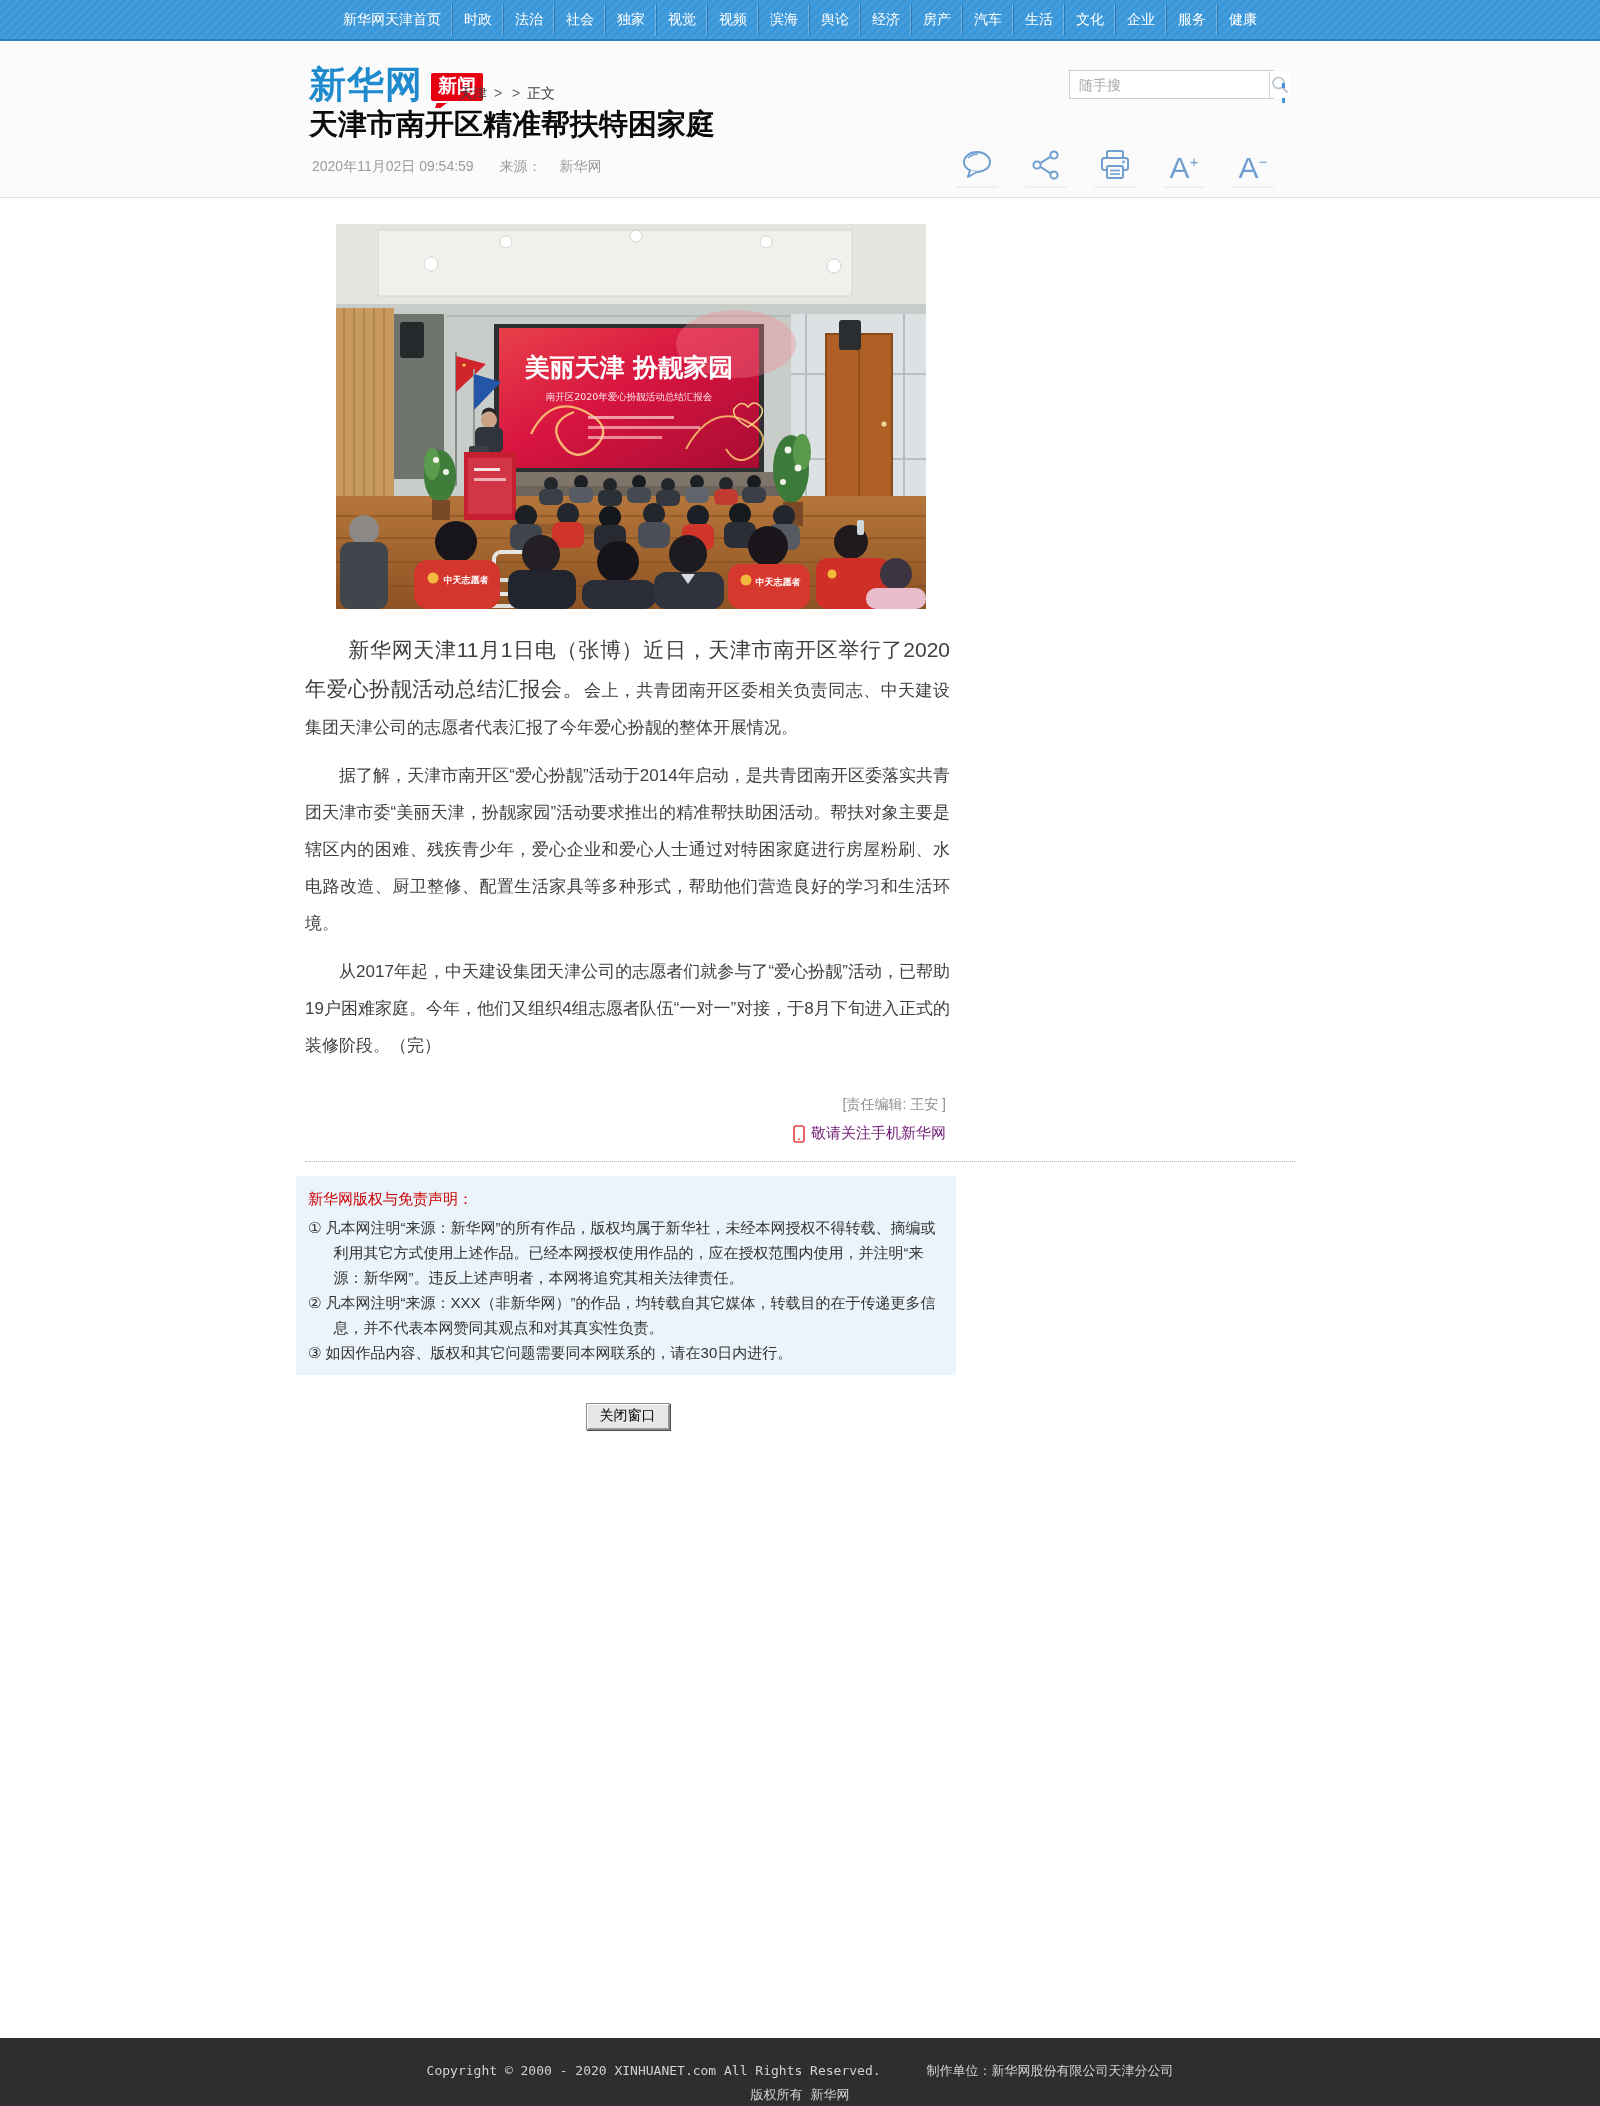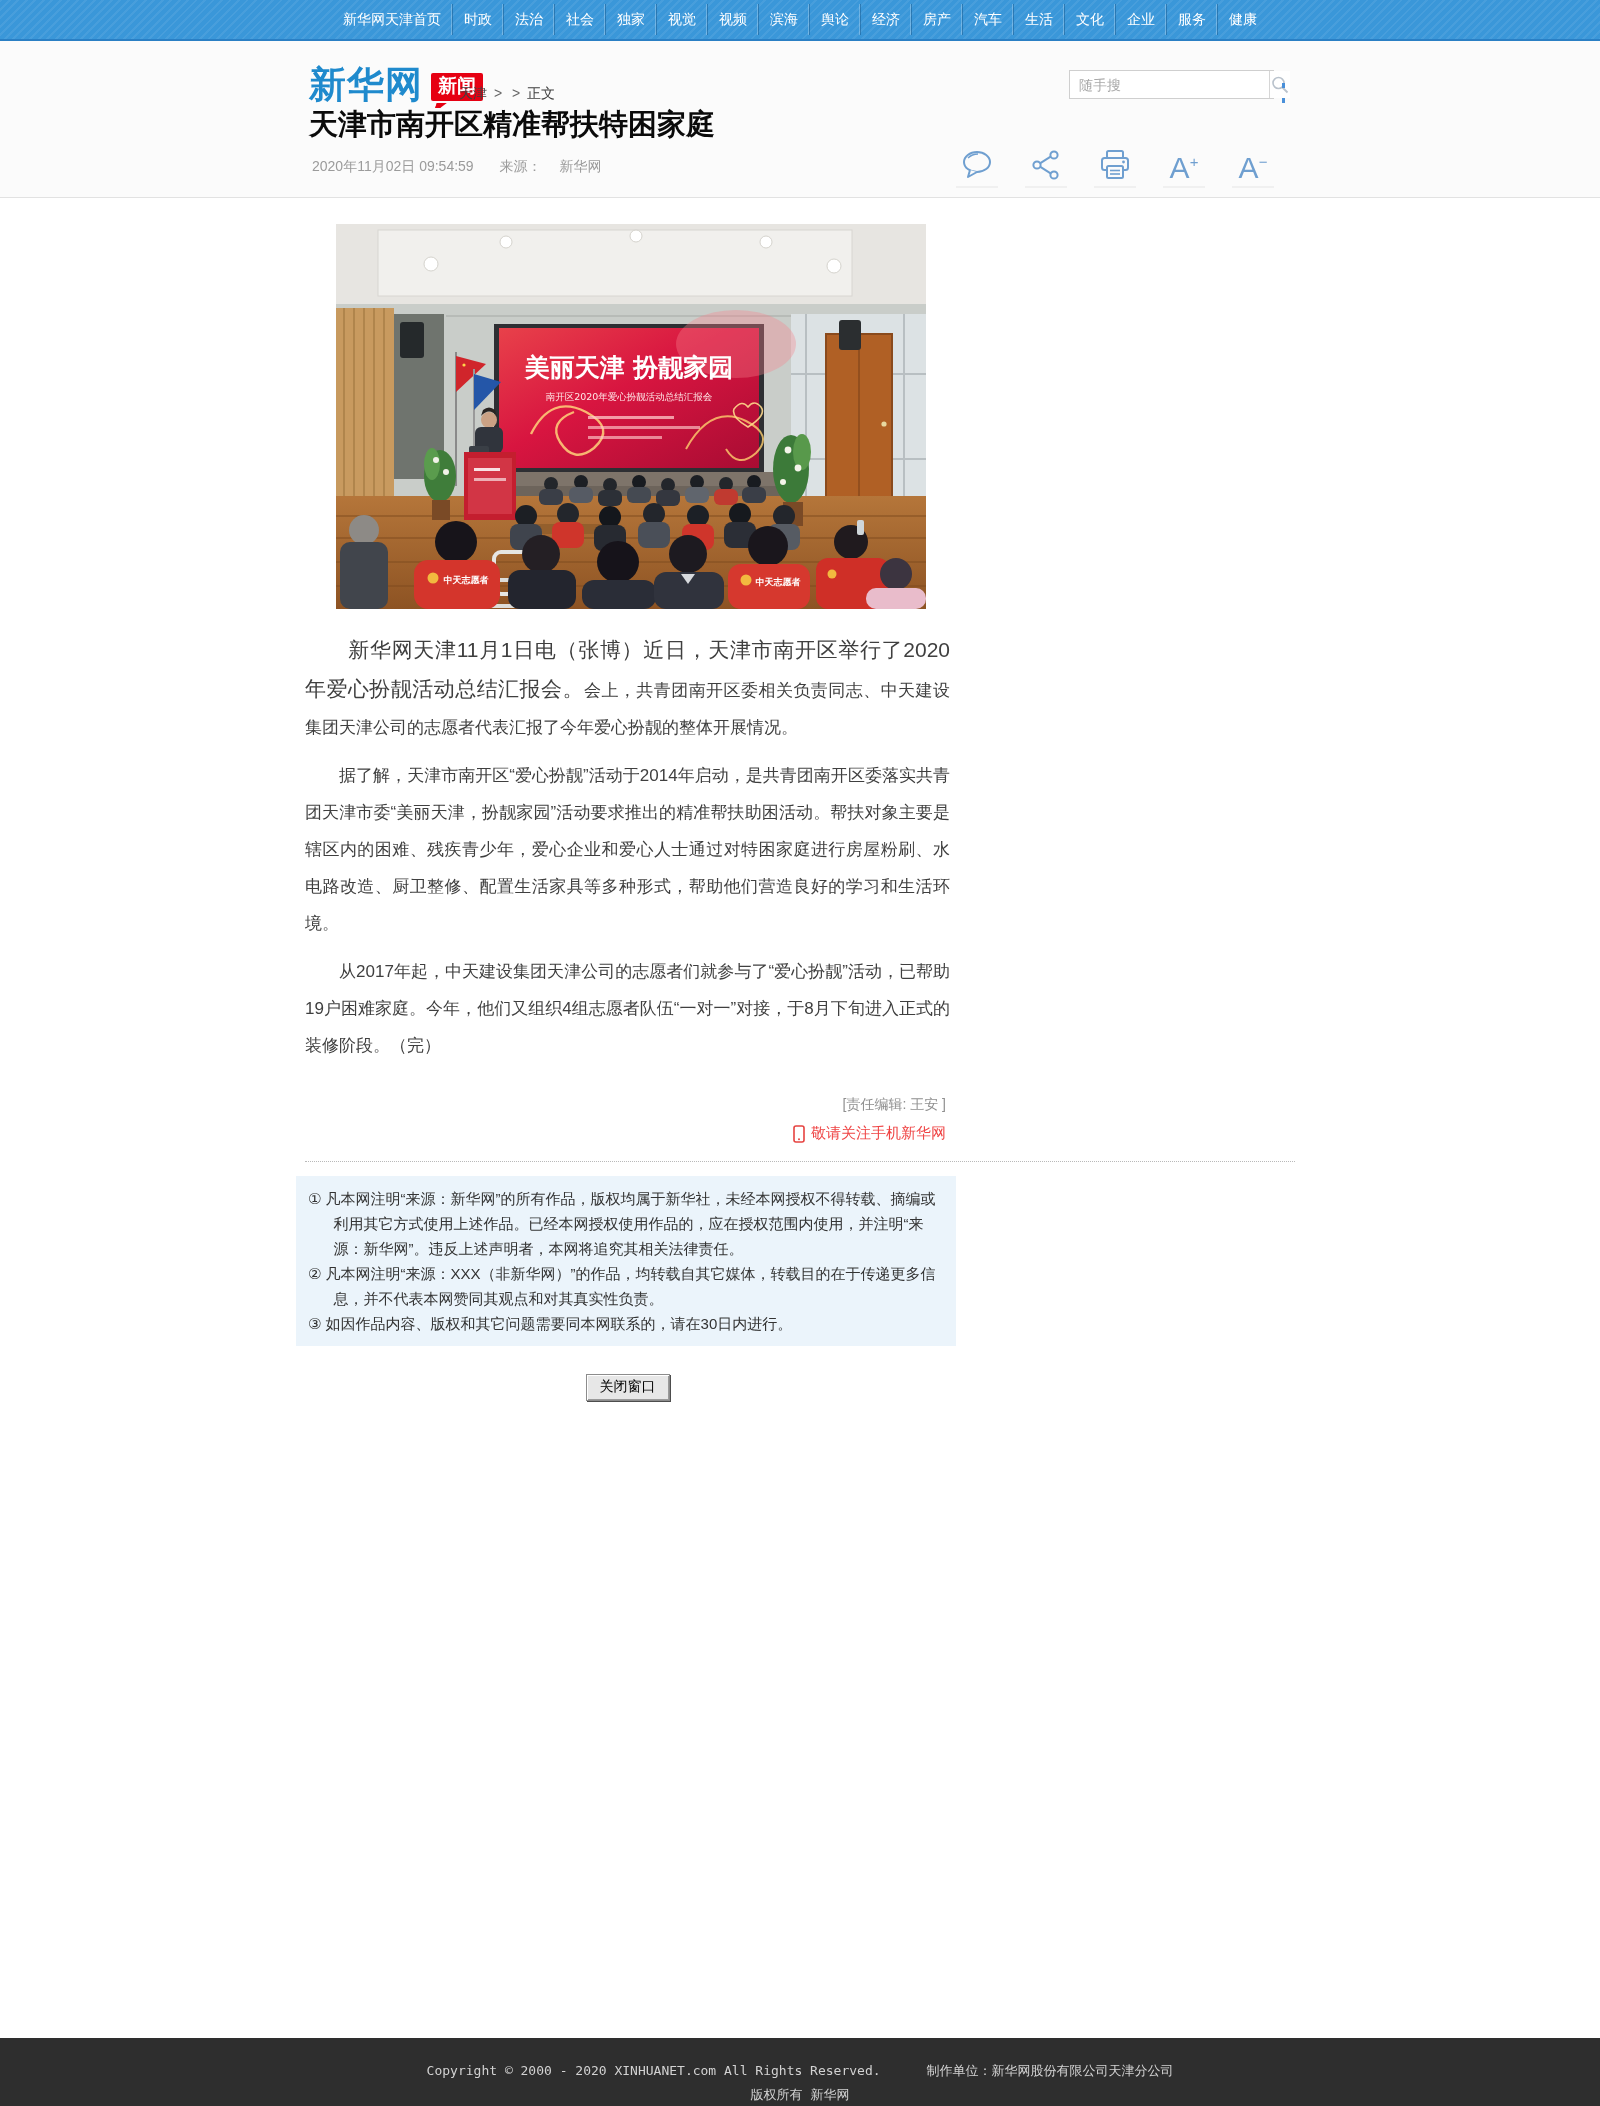--- a/index.html
+++ b/index.html
@@ -73,21 +73,21 @@
 
   .photo-wrap { padding-top:26px; width:658px; margin-left:31px; }
   .photo-frame { width:590px; height:385px; overflow:hidden; background:#777; }
 
   .para { font-size:17px; color:#3f3f3f; line-height:37px; margin-bottom:11px; text-align:justify; }
   .para .lead { font-size:21px; }
   .article-text { padding-top:22px; }
 
   .editor-line { text-align:right; font-size:14px; color:#8f8f8f; margin-top:32px; padding-right:4px; }
   .follow-line { text-align:right; margin-top:10px; padding-right:4px; }
-  .follow-link { color:#ef4444; font-size:15px; cursor:pointer; display:inline-flex; align-items:center; gap:6px; }
+  .follow-link { color:#701a75; font-size:15px; cursor:pointer; display:inline-flex; align-items:center; gap:6px; }
 
   .dotted-sep { border-top:1px dotted #b9b9b9; margin-top:14px; }
 
   .disclaimer {
     width:660px; margin-top:14px; background:#ebf4fb; padding:10px 14px 10px 12px;
     font-size:15px; color:#333; line-height:25px; margin-left:-9px;
   }
   .disclaimer h4 { color:#cc0000; font-size:15px; font-weight:normal; margin-bottom:4px; }
   .disclaimer p { padding-left:1.7em; text-indent:-1.7em; }
 
@@ -396,20 +396,21 @@
           </svg>
           <span>敬请关注手机新华网</span>
         </span>
       </div>
 
     </div>
 
     <div class="dotted-sep"></div>
 
     <div class="disclaimer">
+      <h4>新华网版权与免责声明：</h4>
       <p>① 凡本网注明“来源：新华网”的所有作品，版权均属于新华社，未经本网授权不得转载、摘编或利用其它方式使用上述作品。已经本网授权使用作品的，应在授权范围内使用，并注明“来源：新华网”。违反上述声明者，本网将追究其相关法律责任。</p>
       <p>② 凡本网注明“来源：XXX（非新华网）”的作品，均转载自其它媒体，转载目的在于传递更多信息，并不代表本网赞同其观点和对其真实性负责。</p>
       <p>③ 如因作品内容、版权和其它问题需要同本网联系的，请在30日内进行。</p>
     </div>
 
     <div class="close-row">
       <button class="close-btn">关闭窗口</button>
     </div>
   </div>
 </div>

